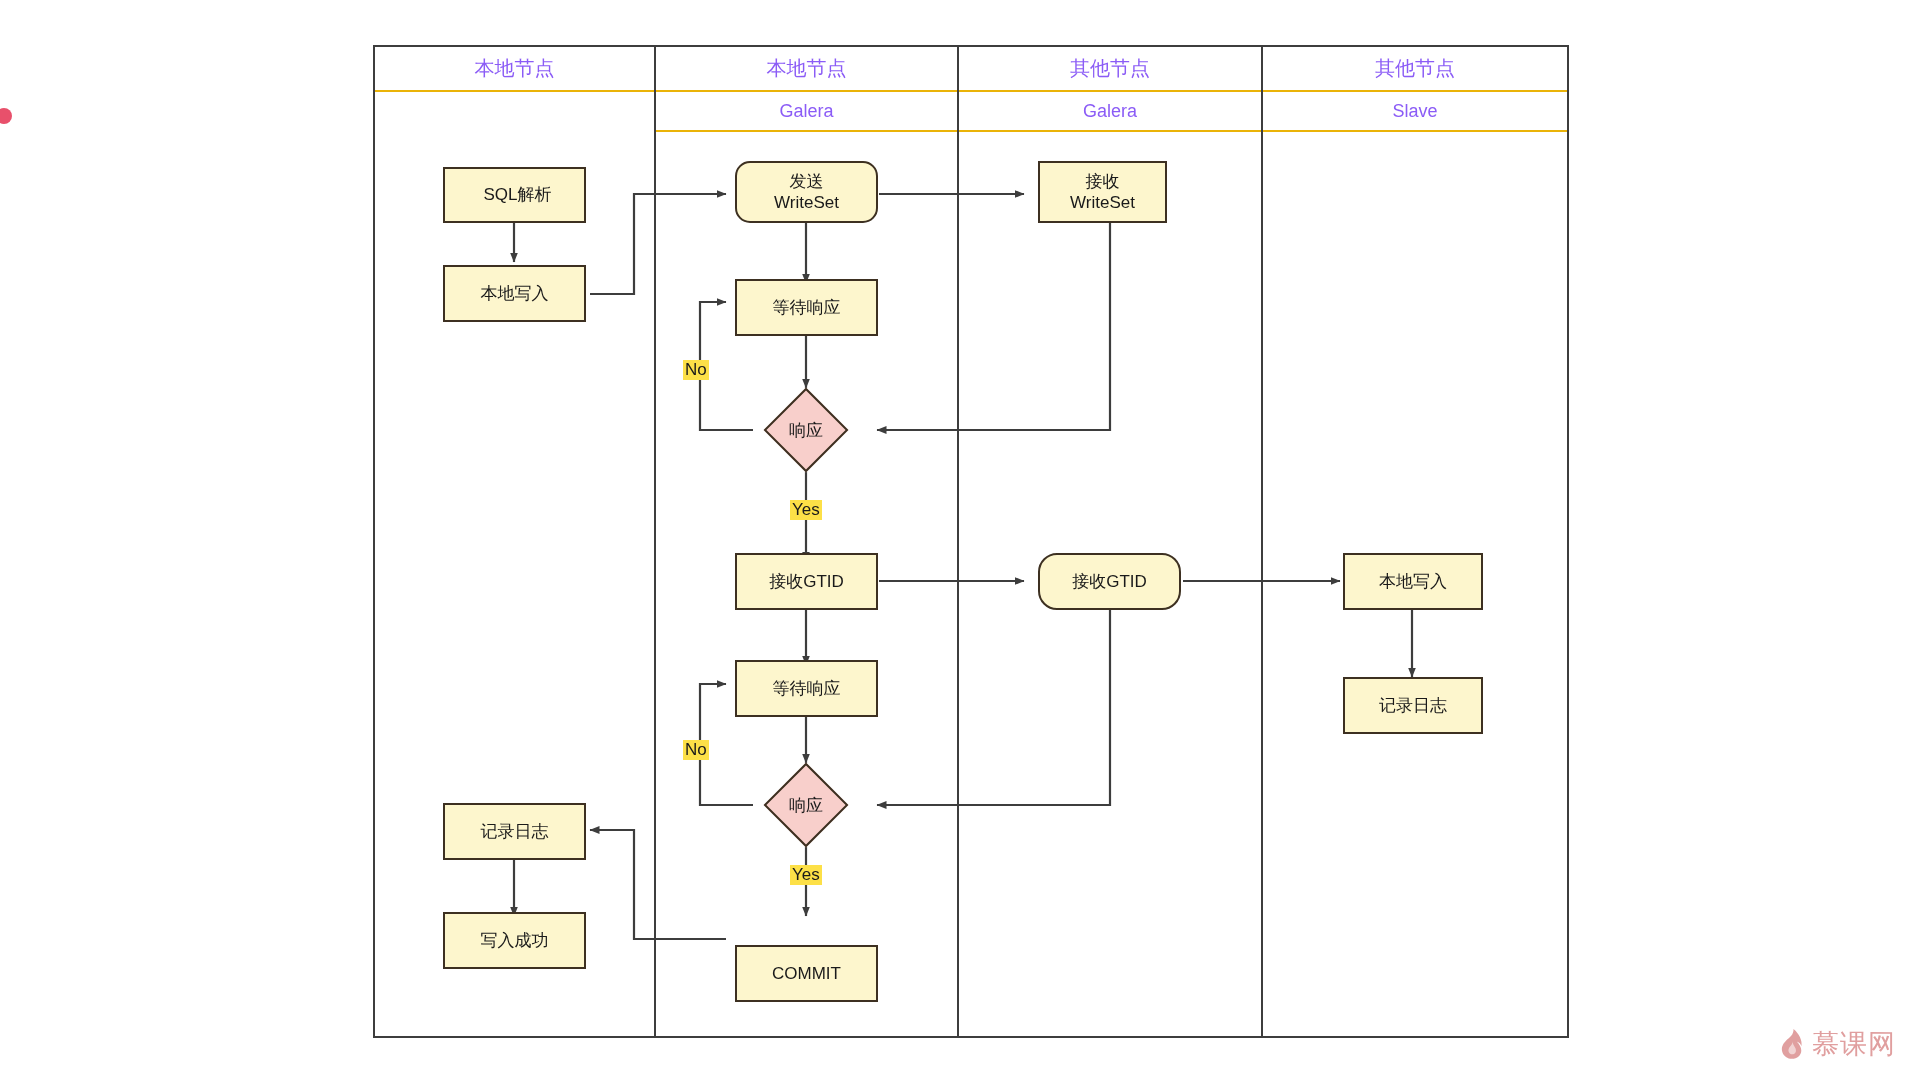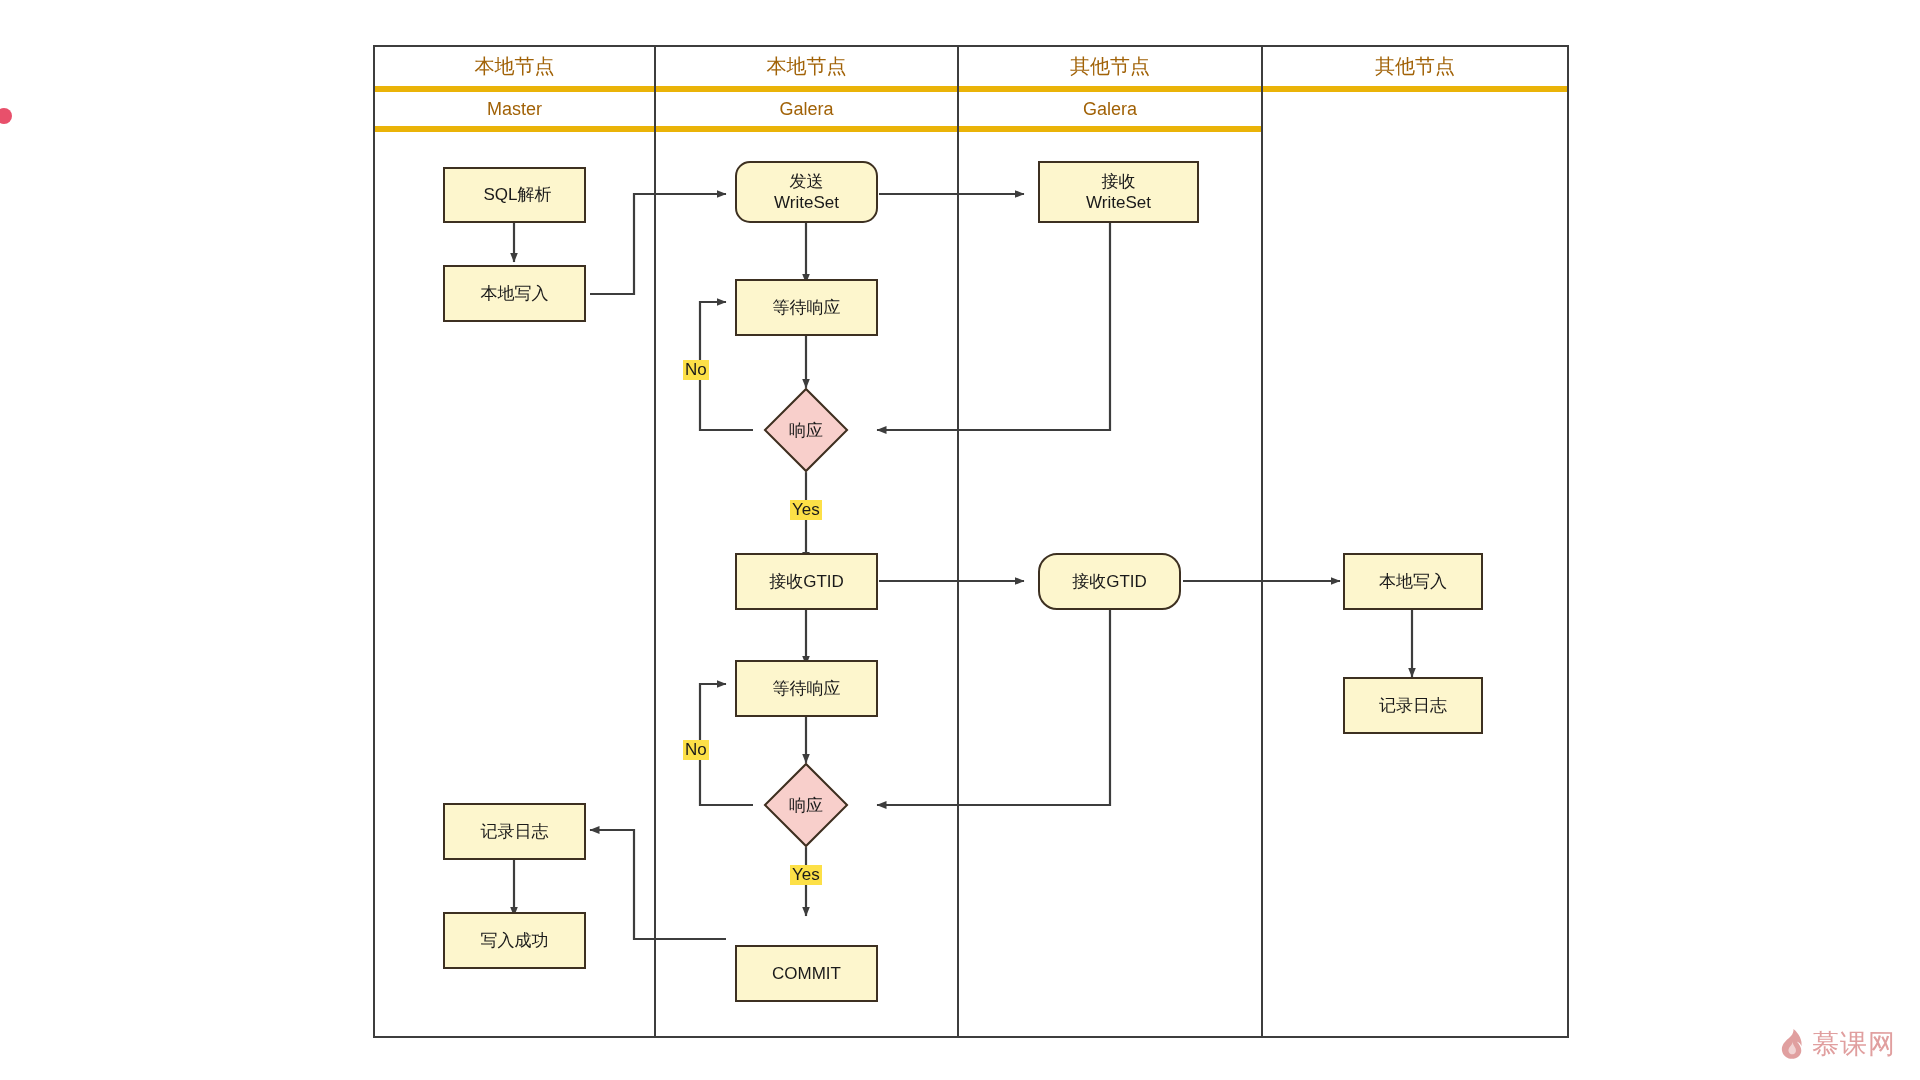--- a/index.html
+++ b/index.html
@@ -35,22 +35,22 @@
     box-sizing: border-box;
     border-right: 2px solid #3d3d3d;
   }
   .lane-col.last { border-right: none; }
   .lane-head {
     position: absolute;
     left: 0;
     width: 100%;
     box-sizing: border-box;
     text-align: center;
-    color: #a16207;
-    border-bottom: 6px solid #eab308;
+    color: #8b5cf6;
+    border-bottom: 2px solid #eab308;
     display: flex;
     align-items: center;
     justify-content: center;
   }
   .lane-head.h1 { top: 0; height: 45px; font-size: 20px; }
   .lane-head.h2 { top: 45px; height: 40px; font-size: 18px; }
 
   
   .node {
     position: absolute;
@@ -127,32 +127,32 @@
 </head>
 <body>
 
 <div id="stage">
 
   <div class="stray-dot"></div>
 
   <div class="lane-frame">
     <div class="lane-col" style="left:0px;width:281px;">
       <div class="lane-head h1">本地节点</div>
-      <div class="lane-head h2">Master</div>
     </div>
     <div class="lane-col" style="left:281px;width:303px;">
       <div class="lane-head h1">本地节点</div>
       <div class="lane-head h2">Galera</div>
     </div>
     <div class="lane-col" style="left:584px;width:304px;">
       <div class="lane-head h1">其他节点</div>
       <div class="lane-head h2">Galera</div>
     </div>
     <div class="lane-col last" style="left:888px;width:304px;">
       <div class="lane-head h1">其他节点</div>
+      <div class="lane-head h2">Slave</div>
     </div>
   </div>
 
   <svg id="edges" viewBox="0 0 1920 1080">
     <defs>
       <marker id="ar" markerWidth="11" markerHeight="11" refX="9.5" refY="4" orient="auto" markerUnits="userSpaceOnUse">
         <path d="M0,0 L10,4 L0,8 z" fill="#3d3d3d"></path>
       </marker>
     </defs>
     <g stroke="#3d3d3d" stroke-width="2.2" fill="none">
@@ -208,21 +208,21 @@
   <div class="decision-label" style="left:746px;top:415px;width:120px;height:30px;">响应</div>
 
   <div class="node" style="left:735px;top:553px;width:143px;height:57px;">接收GTID</div>
   <div class="node" style="left:735px;top:660px;width:143px;height:57px;">等待响应</div>
 
   <div class="decision" style="left:776px;top:775px;width:60px;height:60px;"></div>
   <div class="decision-label" style="left:746px;top:790px;width:120px;height:30px;">响应</div>
 
   <div class="node" style="left:735px;top:912px;width:143px;height:57px;margin-top:33px;">COMMIT</div>
 
-  <div class="node" style="left:1038px;top:161px;width:161px;height:62px;">接收
+  <div class="node" style="left:1038px;top:161px;width:129px;height:62px;">接收
 WriteSet</div>
   <div class="node" style="left:1038px;top:553px;width:143px;height:57px;border-radius:19px;">接收GTID</div>
 
   <div class="node" style="left:1343px;top:553px;width:140px;height:57px;">本地写入</div>
   <div class="node" style="left:1343px;top:677px;width:140px;height:57px;">记录日志</div>
 
   <div class="edge-label" style="left:683px;top:360px;">No</div>
   <div class="edge-label" style="left:790px;top:500px;">Yes</div>
   <div class="edge-label" style="left:683px;top:740px;">No</div>
   <div class="edge-label" style="left:790px;top:865px;">Yes</div>

